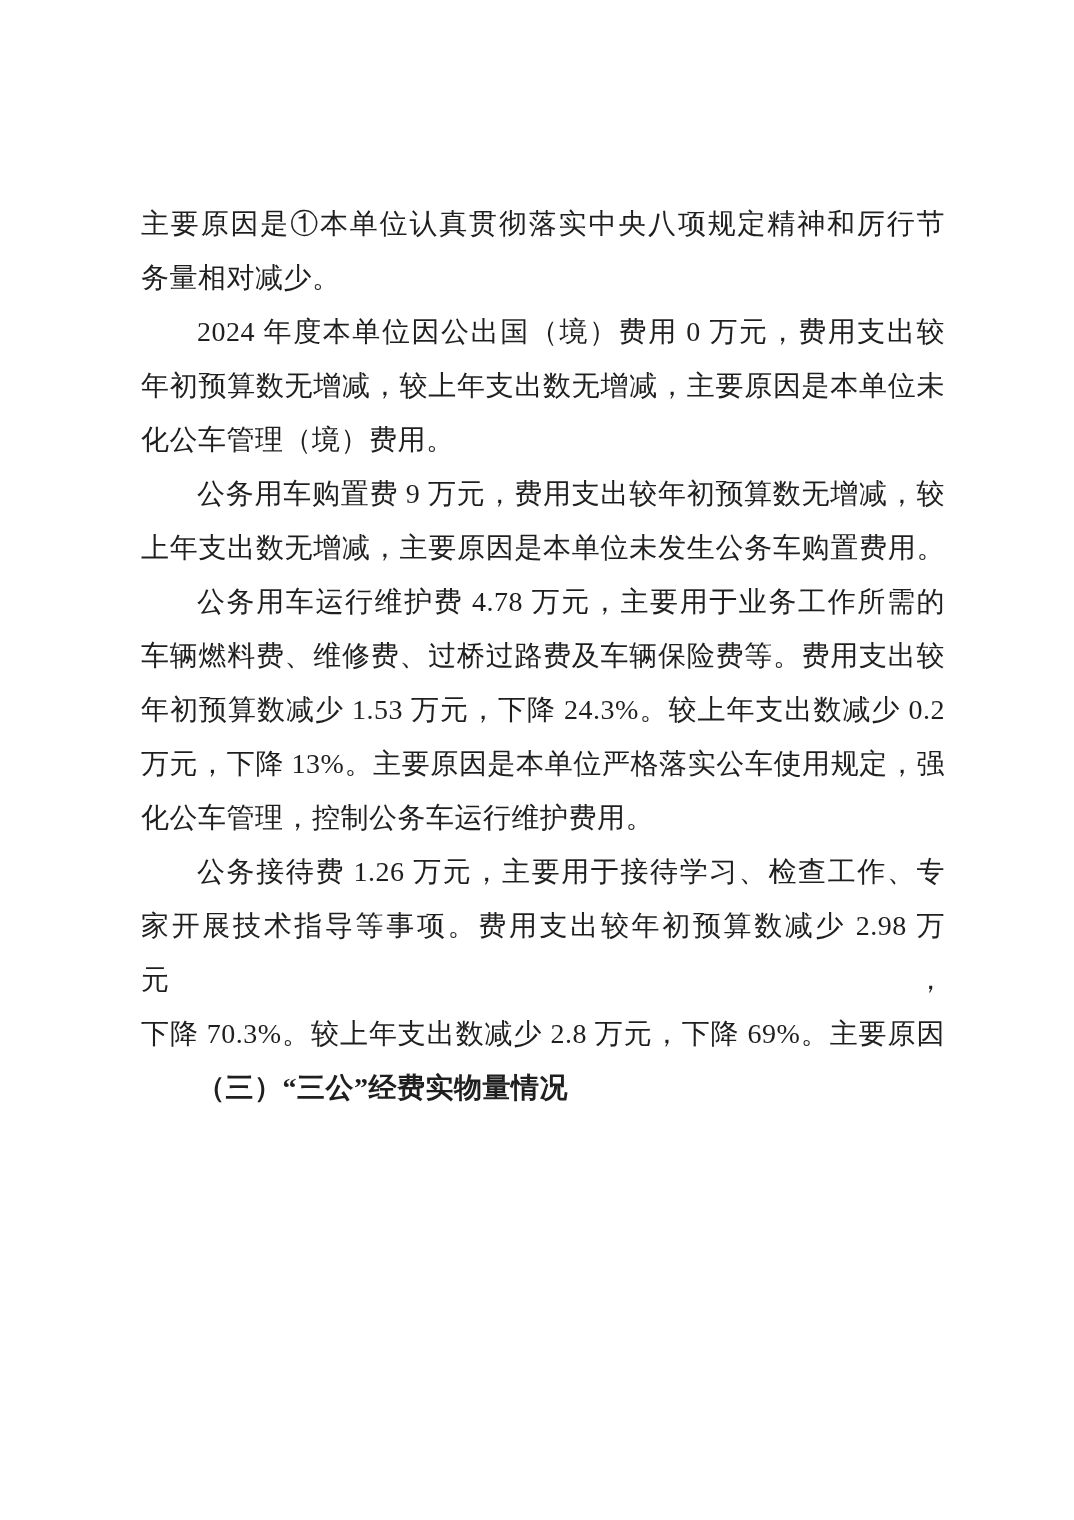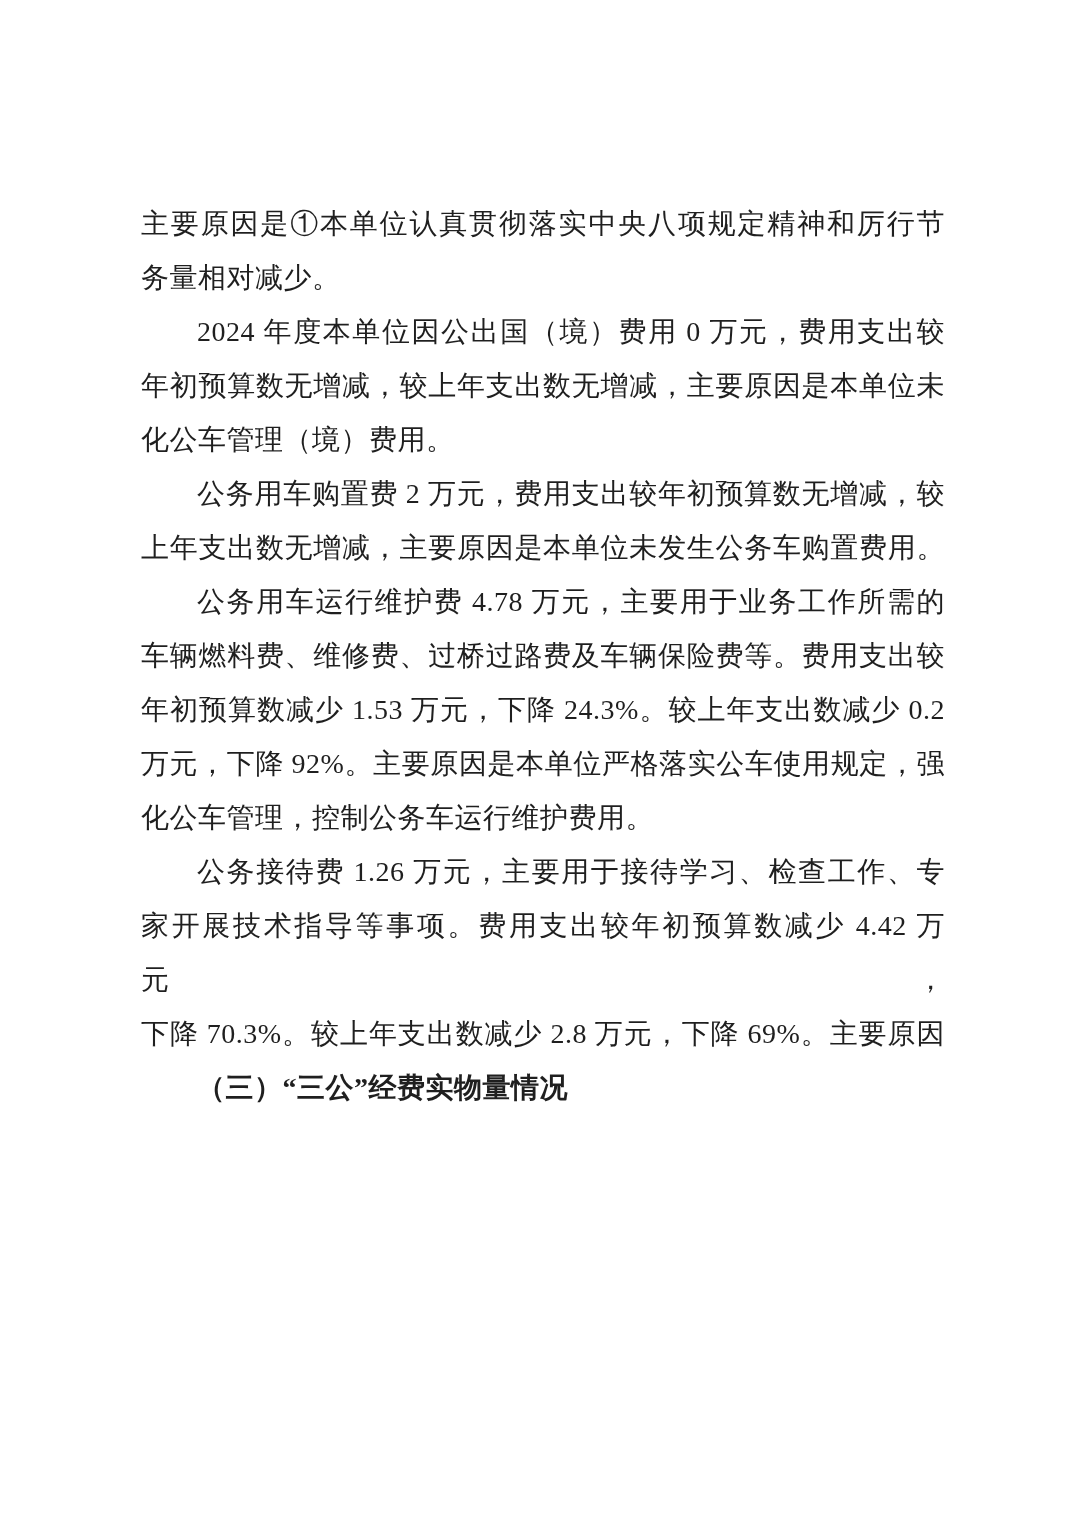--- a/index.html
+++ b/index.html
@@ -58,35 +58,35 @@
     </div>
 
 
     <div class="block">
       <div class="line j ind">2024 年度本单位因公出国（境）费用 0 万元，费用支出较</div>
       <div class="line j">年初预算数无增减，较上年支出数无增减，主要原因是本单位未</div>
       <div class="line l">化公车管理（境）费用。</div>
     </div>
 
     <div class="block">
-      <div class="line j ind">公务用车购置费 2 万元，费用支出较年初预算数无增减，较</div>
+      <div class="line j ind">公务用车购置费 9 万元，费用支出较年初预算数无增减，较</div>
       <div class="line j">上年支出数无增减，主要原因是本单位未发生公务车购置费用。</div>
     </div>
 
     <div class="block">
       <div class="line j ind">公务用车运行维护费 4.78 万元，主要用于业务工作所需的</div>
       <div class="line j">车辆燃料费、维修费、过桥过路费及车辆保险费等。费用支出较</div>
       <div class="line j">年初预算数减少 1.53 万元，下降 24.3%。较上年支出数减少 0.2</div>
-      <div class="line j">万元，下降 92%。主要原因是本单位严格落实公车使用规定，强</div>
+      <div class="line j">万元，下降 13%。主要原因是本单位严格落实公车使用规定，强</div>
       <div class="line l">化公车管理，控制公务车运行维护费用。</div>
     </div>
 
     <div class="block">
       <div class="line j ind">公务接待费 1.26 万元，主要用于接待学习、检查工作、专</div>
-      <div class="line j">家开展技术指导等事项。费用支出较年初预算数减少 4.42 万元，</div>
+      <div class="line j">家开展技术指导等事项。费用支出较年初预算数减少 2.98 万元，</div>
       <div class="line j">下降 70.3%。较上年支出数减少 2.8 万元，下降 69%。主要原因</div>
     </div>
 
     <div class="block">
       <div class="line l ind heading">（三）“三公”经费实物量情况</div>
     </div>
 
   </div>
 
   <div class="footer">

